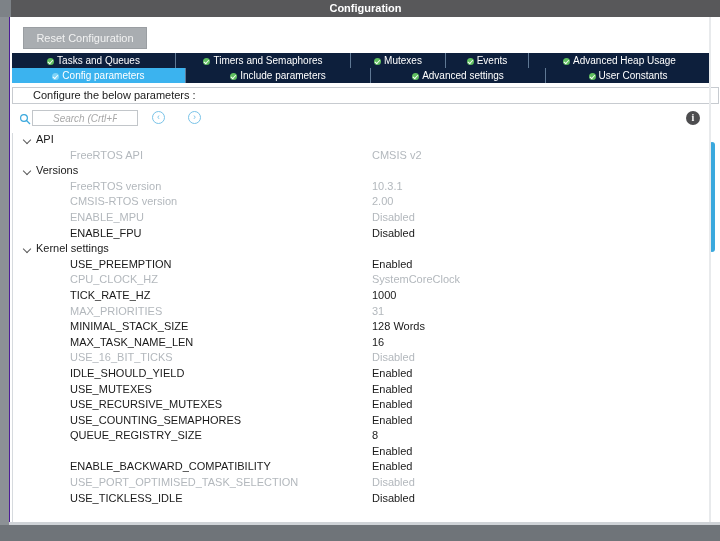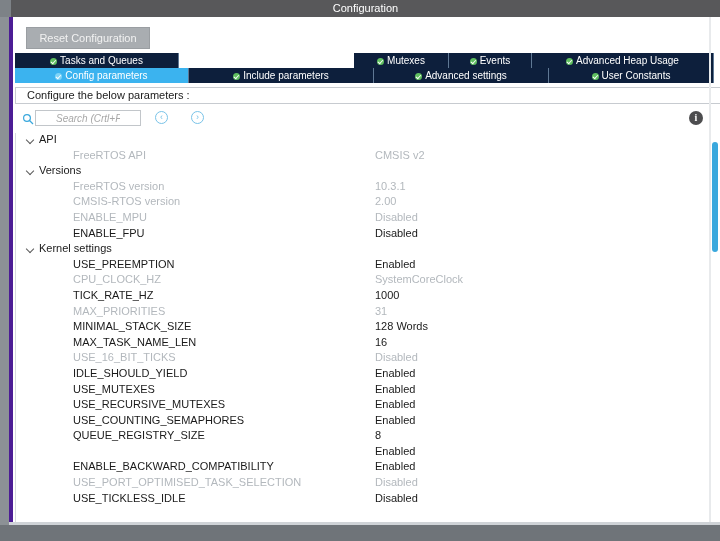--- a/index.html
+++ b/index.html
@@ -30,36 +30,37 @@
   #titlebar {
     position: absolute;
     left: 11px; top: 0;
     width: 709px;
     height: 17px;
     background: #58585a;
     color: #ffffff;
     font-size: 11px;
     line-height: 17px;
     text-align: center;
+    font-weight: bold;
   }
   #titlebar-strip-left {
     position: absolute;
     left: 0; top: 0;
     width: 11px; height: 17px;
     background: #7d8287;
   }
 
   
   #panel {
     position: absolute;
     left: 9px; top: 17px;
     width: 711px;
     height: 508px;
     background: #ffffff;
-    border-left: 4px solid #4c1d95;
+    border-left: 1px solid #4c1d95;
     box-sizing: border-box;
   }
 
   
   #reset-btn {
     position: absolute;
     left: 13px; top: 10px;
     width: 124px; height: 22px;
     background: #a9adb1;
     border: 1px solid #9a9ea2;
@@ -123,21 +124,21 @@
   
   #descbar {
     position: absolute;
     left: 2px; top: 70px;
     width: 707px; height: 17px;
     background: #ffffff;
     border: 1px solid #c7cbd0;
     box-sizing: border-box;
     font-size: 11px;
     line-height: 15px;
-    padding-left: 11px;
+    padding-left: 20px;
     color: #1a1a1a;
   }
 
   
   #toolbar {
     position: absolute;
     left: 0; top: 90px;
     width: 711px; height: 26px;
   }
   #search-icon {
@@ -290,20 +291,21 @@
   <div id="titlebar">
     <span>Configuration</span>
   </div>
 
   <div id="panel">
 
     <div id="reset-btn">Reset Configuration</div>
 
     <div class="tabrow" id="tabrow1">
         <div class="tab" style="left: 2px; width: 164px;"><span class="chk"></span><span>Tasks and Queues</span></div>
+        <div class="tab" style="left: 166px; width: 175px;"><span class="chk"></span><span>Timers and Semaphores</span></div>
         <div class="tab" style="left: 341px; width: 95px;"><span class="chk"></span><span>Mutexes</span></div>
         <div class="tab" style="left: 436px; width: 83px;"><span class="chk"></span><span>Events</span></div>
         <div class="tab" style="left: 519px; width: 182px;"><span class="chk"></span><span>Advanced Heap Usage</span></div>
       </div>
     <div class="tabrow" id="tabrow2">
         <div class="tab active" style="left: 2px; width: 174px;"><span class="chk"></span><span>Config parameters</span></div>
         <div class="tab" style="left: 176px; width: 185px;"><span class="chk"></span><span>Include parameters</span></div>
         <div class="tab" style="left: 361px; width: 175px;"><span class="chk"></span><span>Advanced settings</span></div>
         <div class="tab" style="left: 536px; width: 165px;"><span class="chk"></span><span>User Constants</span></div>
       </div>

